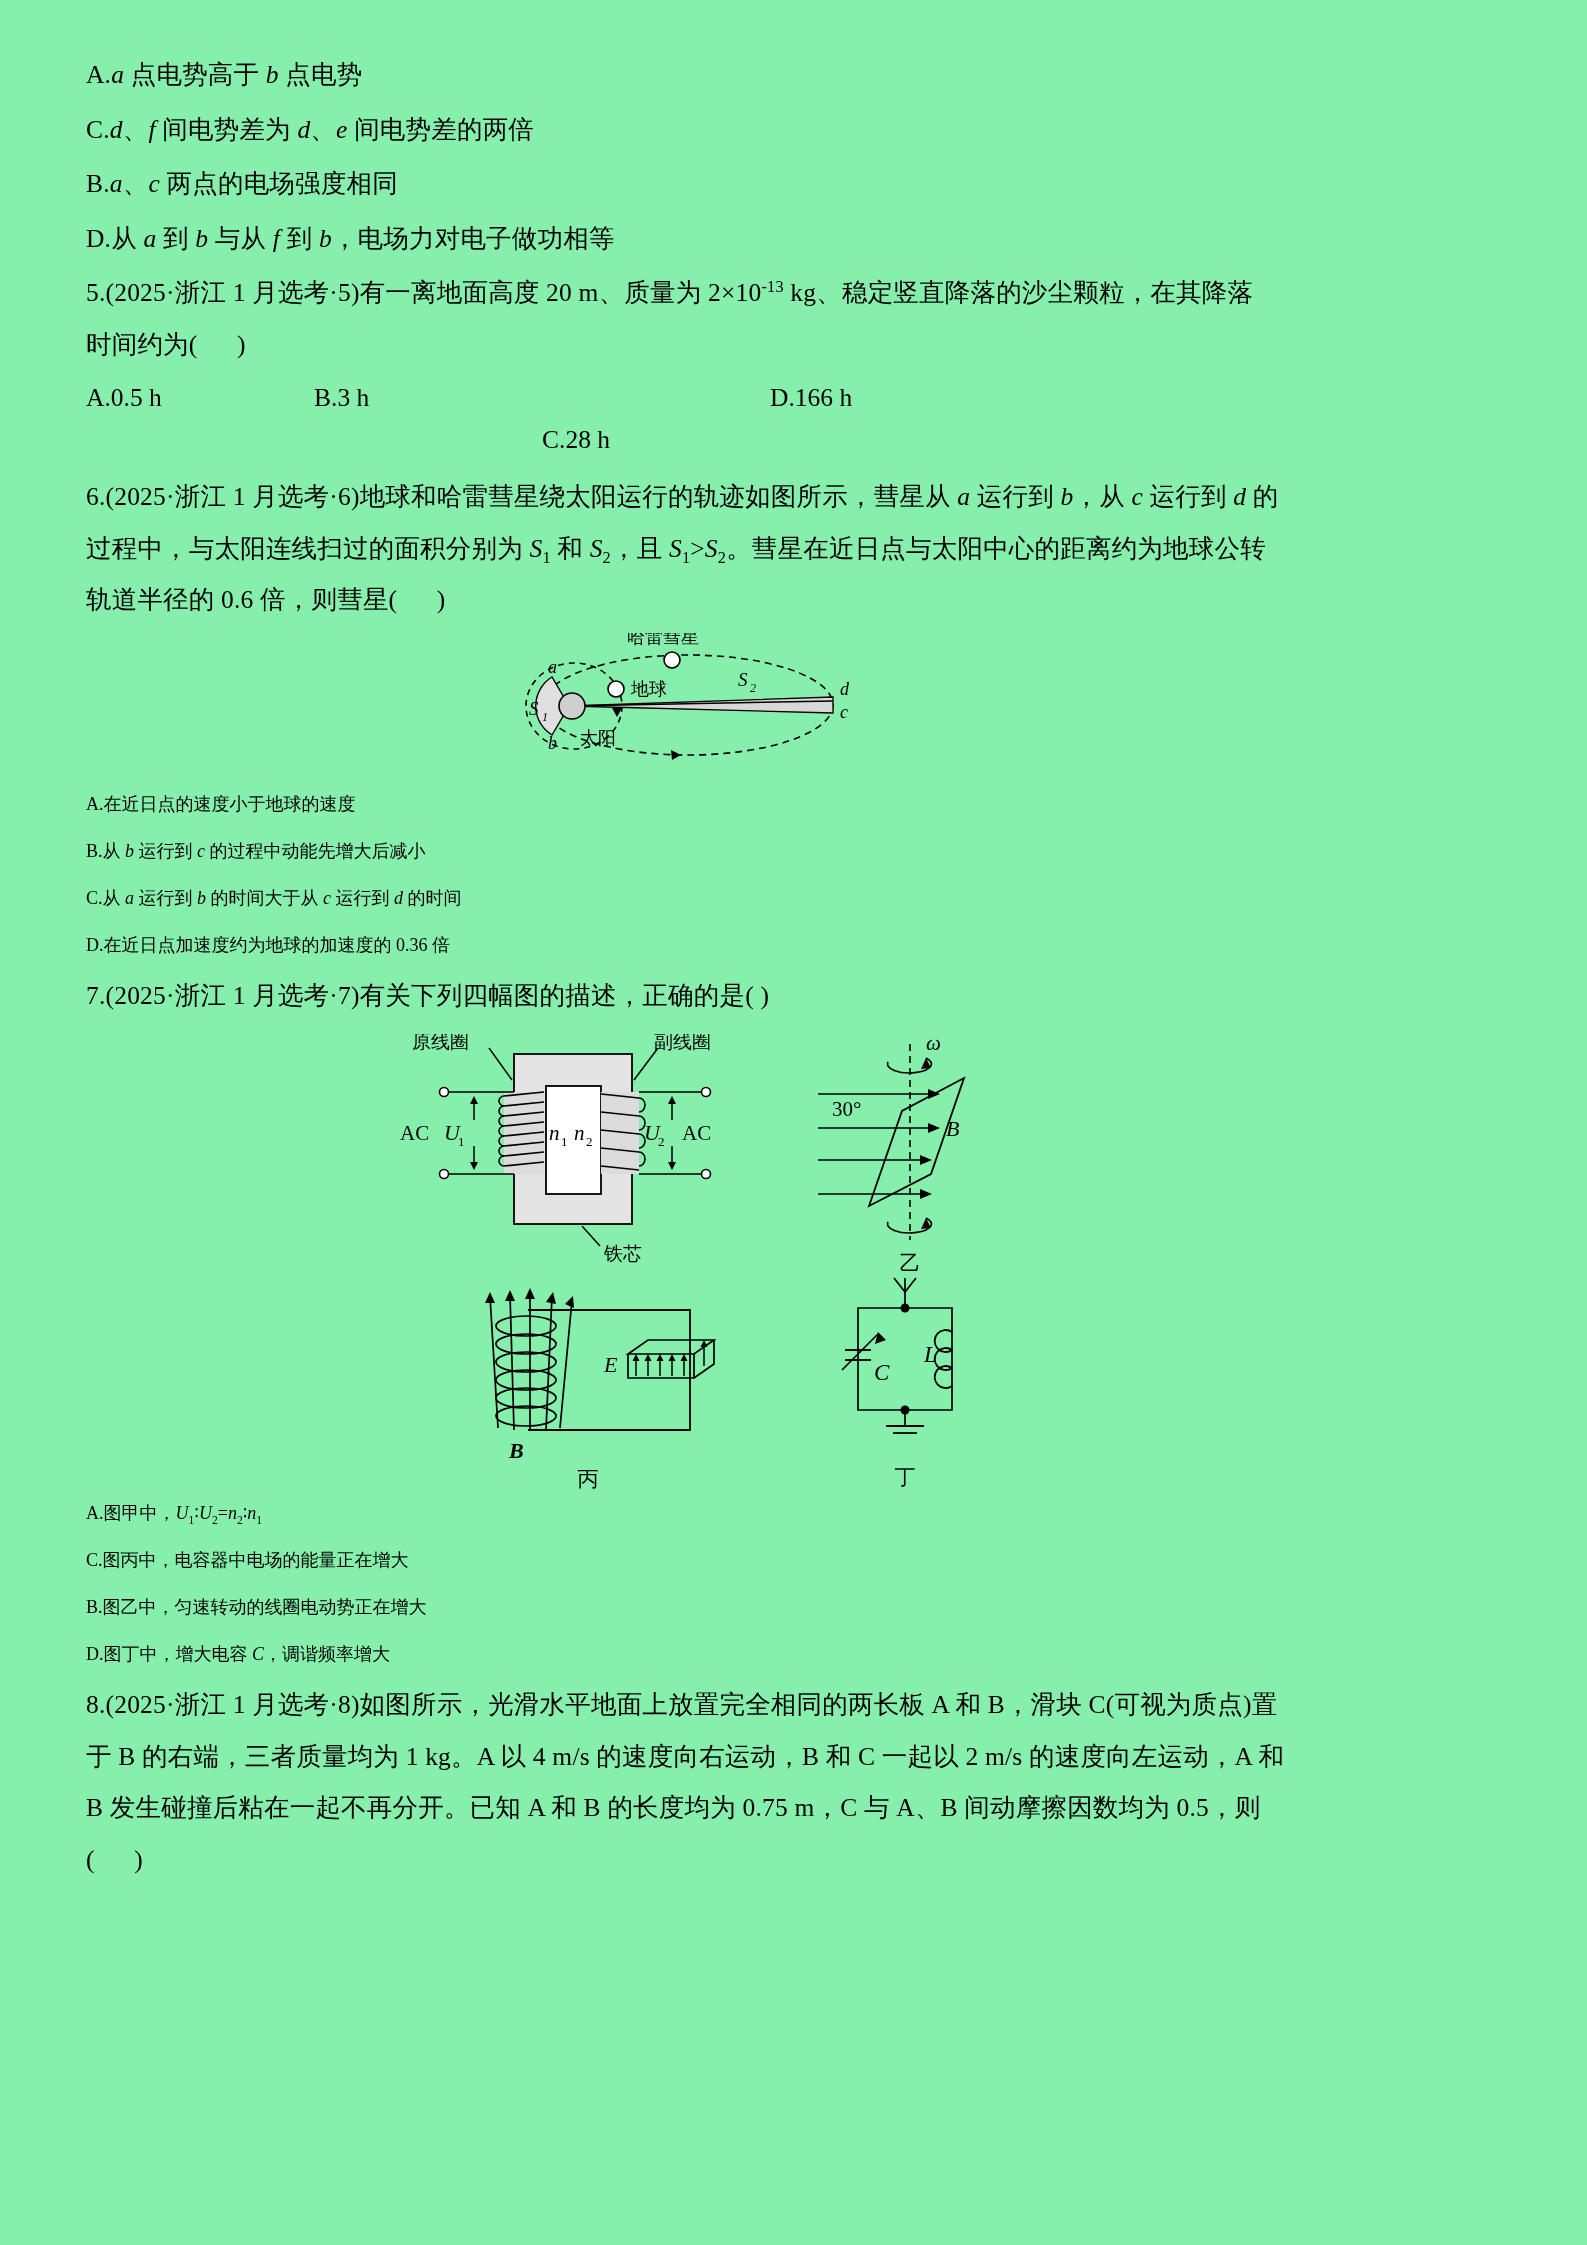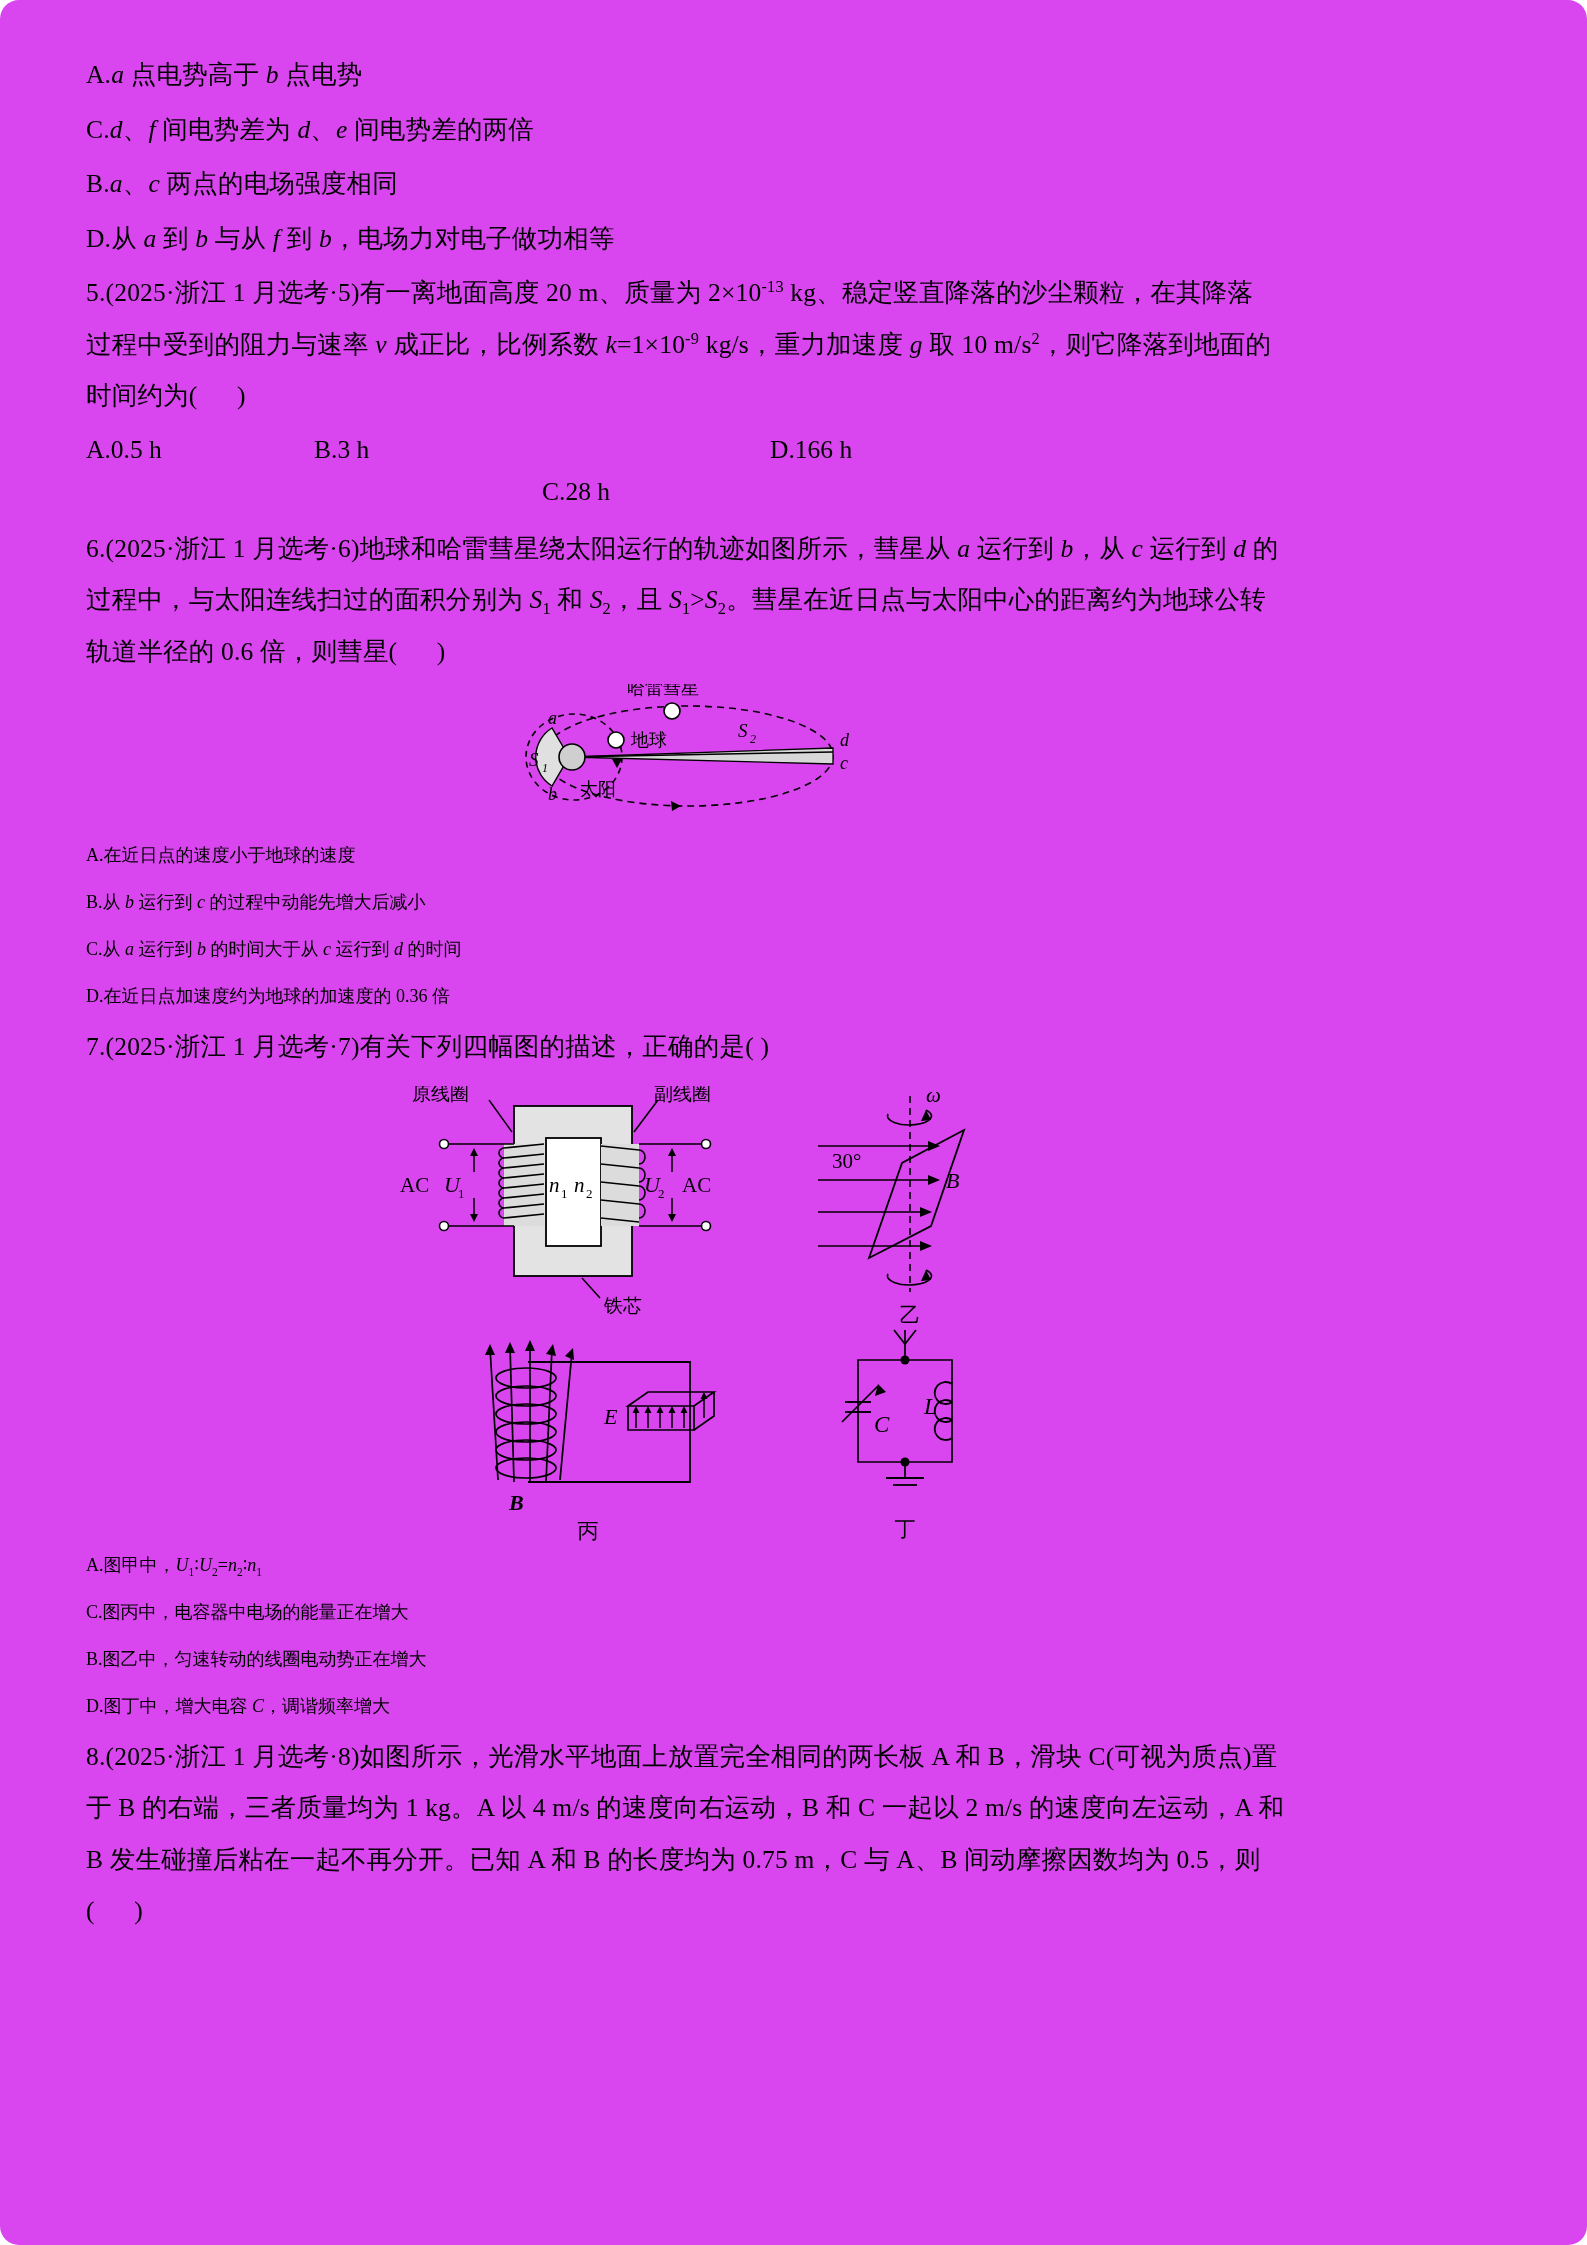--- a/index.html
+++ b/index.html
@@ -8,24 +8,23 @@
     background: #ffffff;
   }
   body {
     font-family: "Liberation Serif", "DejaVu Serif", serif;
     color: #000000;
   }
   #page {
     width: 1587px;
     height: 2245px;
     position: relative;
-    background: #d946ef;
+    background: #86efac;
     box-sizing: border-box;
     padding: 62px 86px 40px 86px;
-    border-radius: 19px;
   }
   .line {
     font-size: 25.5px;
     line-height: 1.0;
     margin: 0 0 29px 0;
     letter-spacing: 0.2px;
     white-space: nowrap;
   }
   .opt {
     font-size: 18px;
@@ -69,21 +68,20 @@
 
   <div>
     <p class="line">A.<i>a</i> 点电势高于 <i>b</i> 点电势</p>
     <p class="line">C.<i>d</i>、<i>f</i> 间电势差为 <i>d</i>、<i>e</i> 间电势差的两倍</p>
     <p class="line">B.<i>a</i>、<i>c</i> 两点的电场强度相同</p>
     <p class="line">D.从 <i>a</i> 到 <i>b</i> 与从 <i>f</i> 到 <i>b</i>，电场力对电子做功相等</p>
   </div>
 
   <div class="stem-block">
     <p class="line">5.(2025·浙江 1 月选考·5)有一离地面高度 20 m、质量为 2×10<sup>-13</sup> kg、稳定竖直降落的沙尘颗粒，在其降落</p>
-    <p class="line">过程中受到的阻力与速率 <i>v</i> 成正比，比例系数 <i>k</i>=1×10<sup>-9</sup> kg/s，重力加速度 <i>g</i> 取 10 m/s<sup>2</sup>，则它降落到地面的</p>
     <p class="line">时间约为(&nbsp;&nbsp;&nbsp;&nbsp;&nbsp;&nbsp;)</p>
     <div class="optrow">
       <span class="oc1">A.0.5 h</span>
       <span class="oc2">B.3 h</span>
       <span class="oc3">C.28 h</span>
       <span>D.166 h</span>
     </div>
   </div>
 
   <div class="stem-block">

